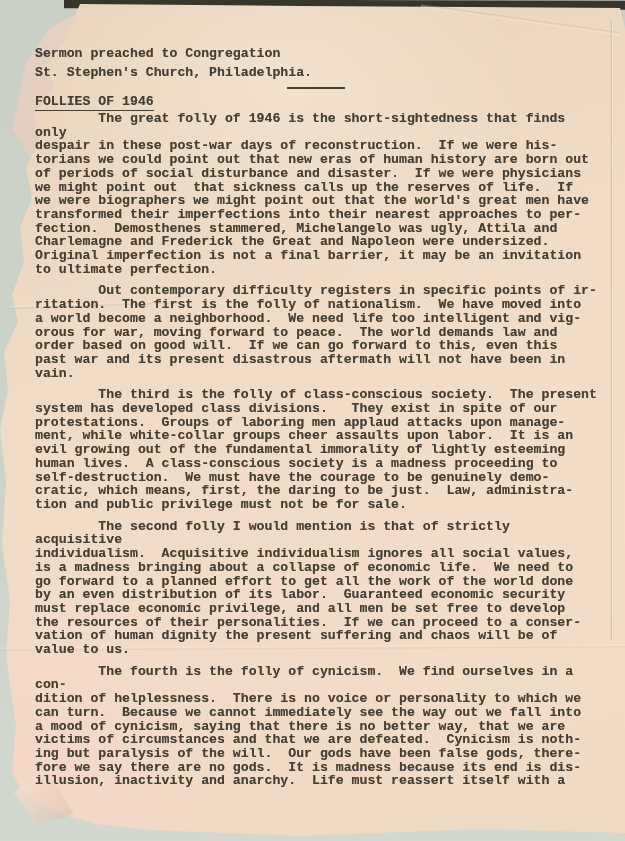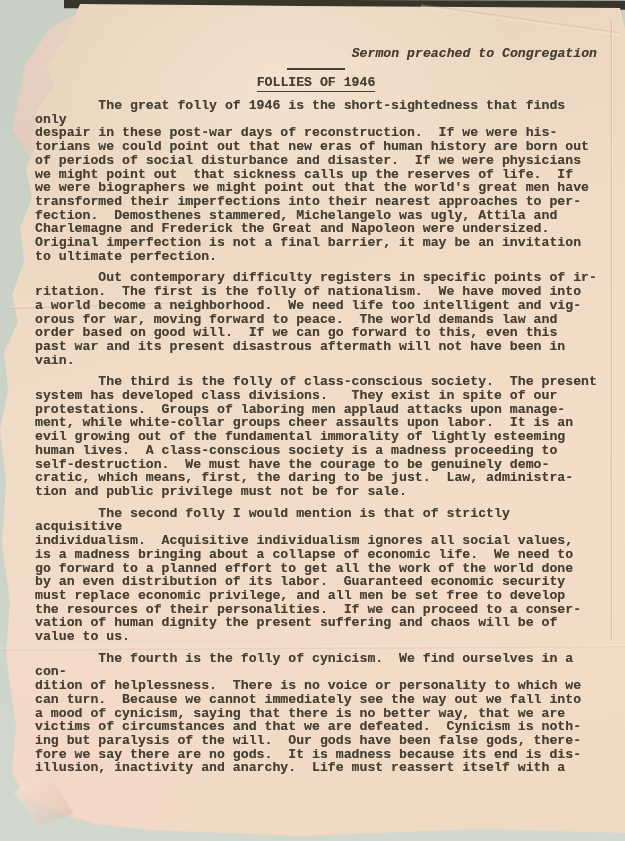--- a/index.html
+++ b/index.html
@@ -47,23 +47,23 @@
   .corner-fold{
     left:14px;top:770px;width:60px;height:55px;
     background:linear-gradient(135deg,rgba(250,226,212,.9),rgba(200,170,150,.35));
     clip-path:polygon(0 40%,55% 0,100% 80%,40% 100%);
   }
   .text-layer{
     position:absolute;z-index:4;left:35px;top:44px;width:562px;
     color:#463f34;font-weight:bold;font-size:13.2px;line-height:13.7px;
     text-shadow:0 0 .5px rgba(70,63,52,.55);
   }
-  .doc-header{text-align:right;line-height:19px;font-style:italic;}
+  .doc-header{text-align:left;line-height:19px;}
   .rule{width:58px;height:0;border-top:2px solid #463f34;margin:5px auto 5px auto;}
-  .doc-title{text-align:center;line-height:15px;margin-bottom:9px;}
+  .doc-title{line-height:15px;margin-bottom:3px;}
   .doc-title span{border-bottom:1.5px solid #463f34;padding-bottom:1px;}
   .para{white-space:pre-wrap;margin:0 0 8px 0;}
 </style>
 </head>
 <body>
 
 <div class="scan-bg"></div>
 <div class="top-edge"></div>
 <div class="torn-flap"></div>
 
@@ -71,20 +71,21 @@
 
 <div class="crease crease-v"></div>
 <div class="crease crease-h1"></div>
 <div class="crease crease-h2"></div>
 <div class="crease crease-d"></div>
 <div class="crease corner-fold"></div>
 
 <div class="text-layer">
   <div class="doc-header">
     <div>Sermon preached to Congregation</div>
+    <div>St. Stephen's Church, Philadelphia.</div>
   </div>
   <div class="rule"></div>
   <div class="doc-title">
     <span>FOLLIES OF 1946</span>
   </div>
   <div class="para">        The great folly of 1946 is the short-sightedness that finds only
 despair in these post-war days of reconstruction.  If we were his-
 torians we could point out that new eras of human history are born out
 of periods of social disturbance and disaster.  If we were physicians
 we might point out  that sickness calls up the reserves of life.  If

